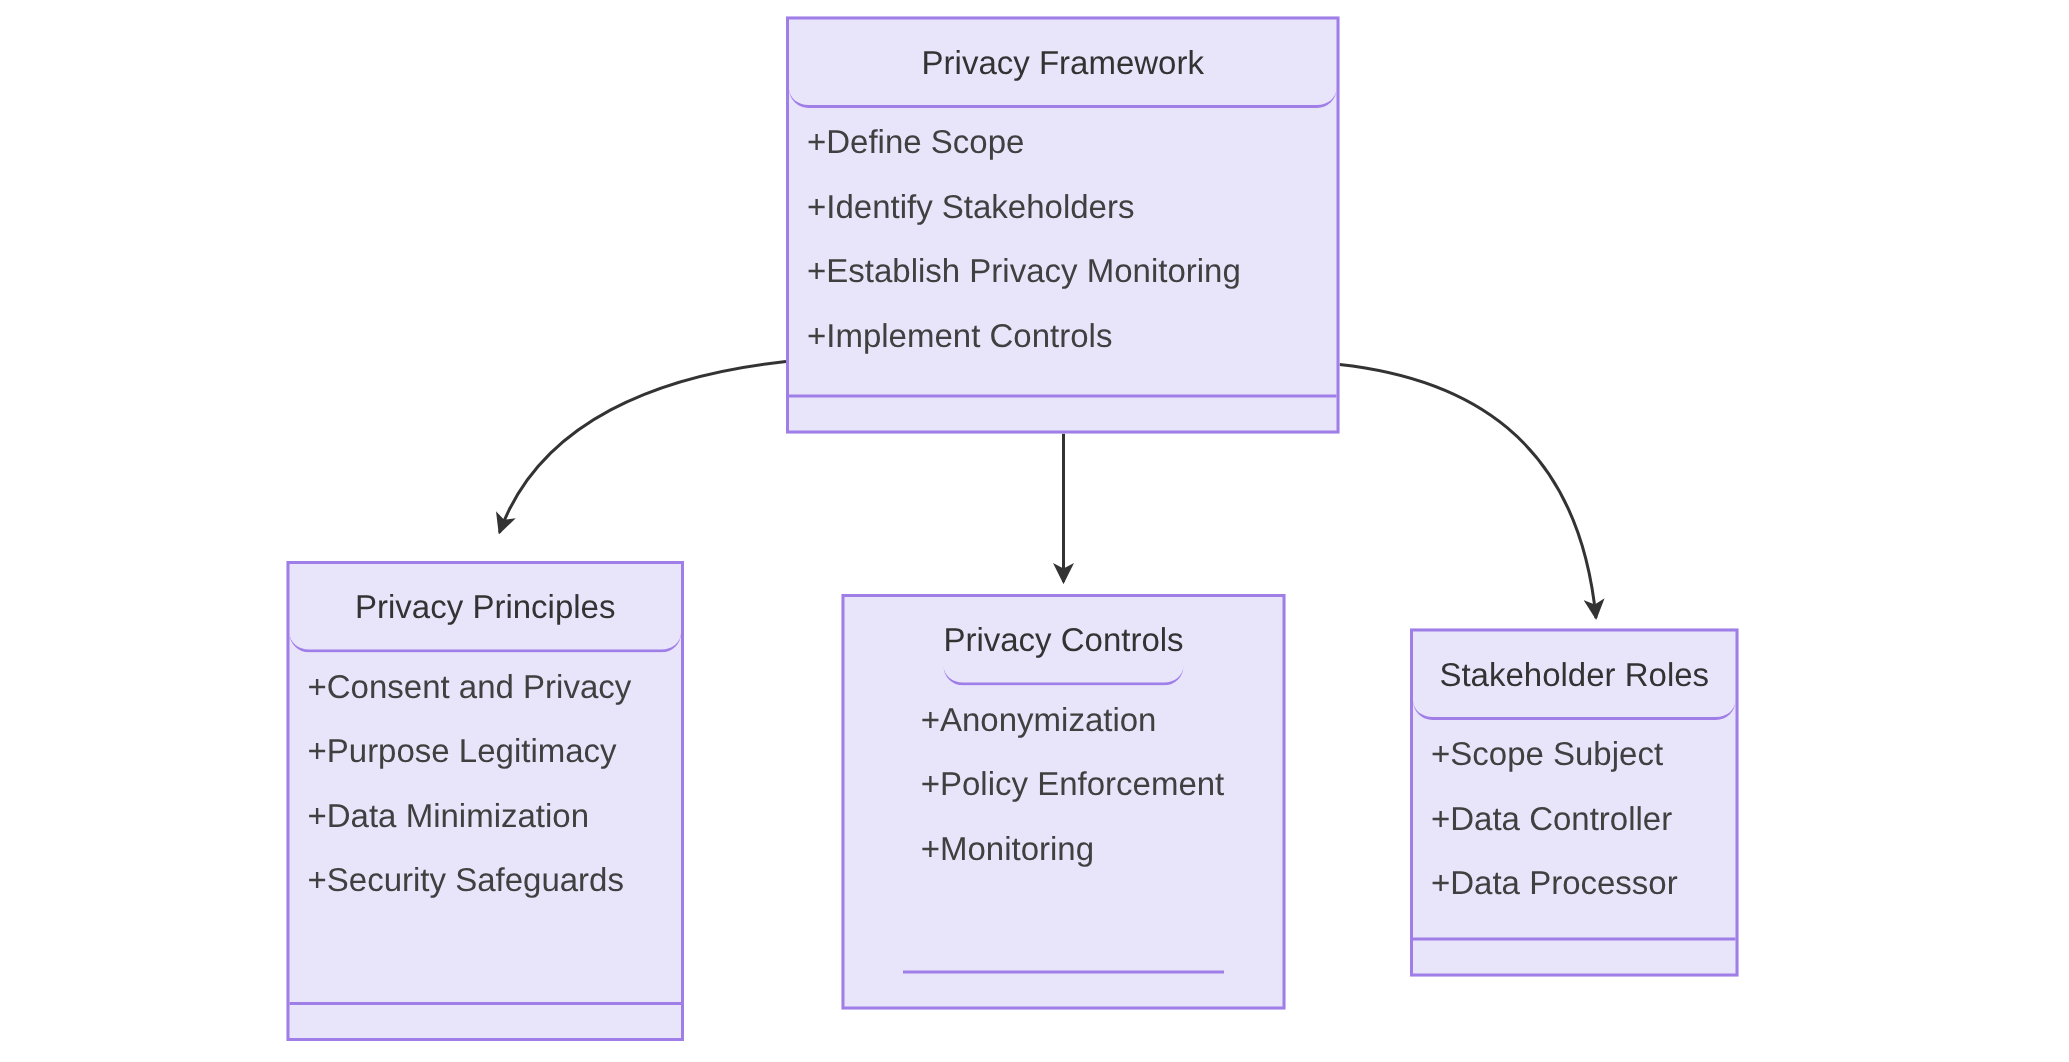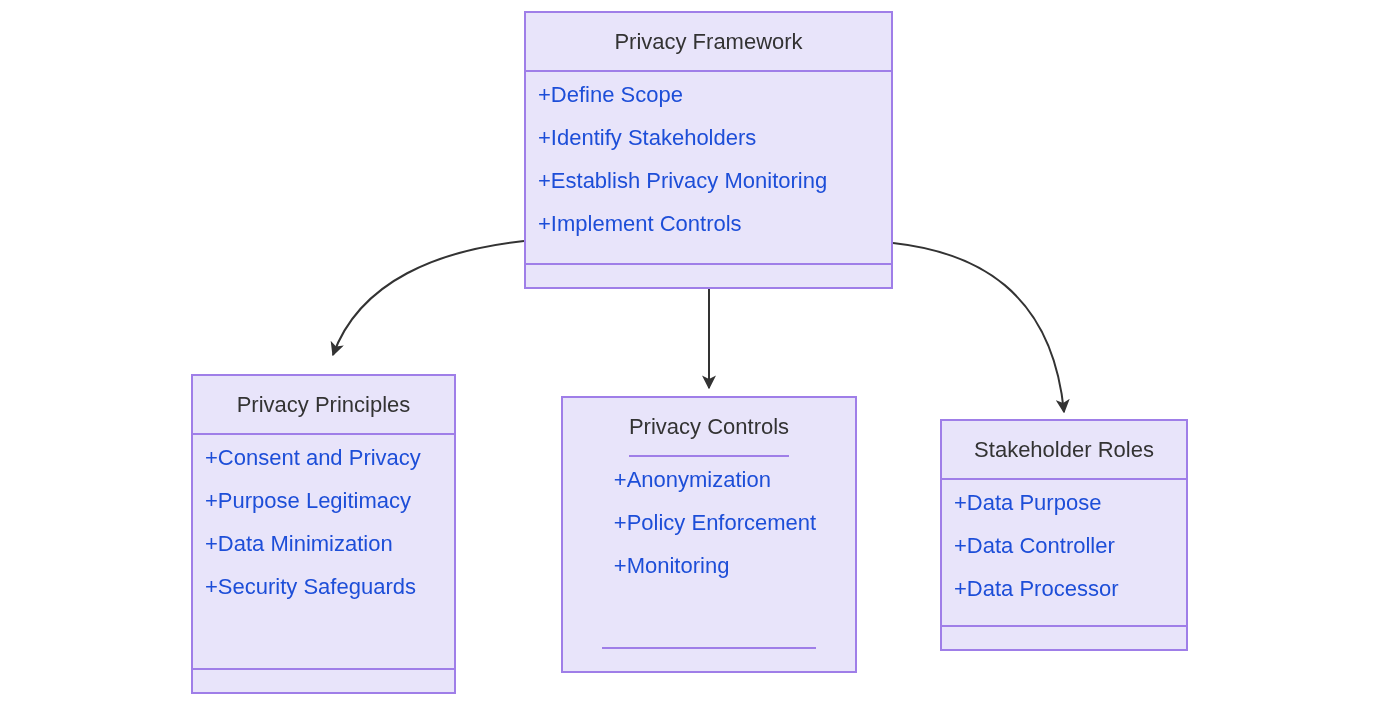--- a/index.html
+++ b/index.html
@@ -38,31 +38,32 @@
     box-sizing: border-box;
     text-align: center;
     color: #333333;
     font-size: 22px;
     line-height: 1;
     display: flex;
     align-items: center;
     justify-content: center;
     border-bottom: 2px solid #9f7ee8;
     flex: 0 0 auto;
+    border-radius: 13px;
   }
   .uml-members {
     box-sizing: border-box;
     flex: 1 1 auto;
     border-bottom: 2px solid #9f7ee8;
     padding: 12px 0 10px 12px;
     display: flex;
     flex-direction: column;
   }
   .uml-member {
-    color: #1d4ed8;
+    color: #404040;
     font-size: 22px;
     line-height: 1;
     margin-bottom: 21px;
     white-space: nowrap;
   }
   .uml-member:last-child {
     margin-bottom: 0;
   }
   .uml-methods {
     box-sizing: border-box;
@@ -83,21 +84,21 @@
   #class-privacy-principles > .uml-title { height: 59px; }
   #class-privacy-principles > .uml-methods { height: 22px; }
 
   #class-privacy-controls {
     left: 561px;  top: 396px;  width: 296px;  height: 277px; align-items: center;
   }
   #class-privacy-controls > .uml-title { height: 59px; }
   #class-privacy-controls > .uml-methods { height: 22px; }
 
   #class-stakeholder-roles {
-    left: 940px;  top: 419px;  width: 248px;  height: 232px;
+    left: 940px;  top: 419px;  width: 219px;  height: 232px;
   }
   #class-stakeholder-roles > .uml-title { height: 59px; }
   #class-stakeholder-roles > .uml-methods { height: 22px; }
 </style>
 </head>
 <body>
 
 <div id="canvas">
 
   <svg id="edge-layer" width="1379" height="708" viewBox="0 0 1379 708" xmlns="http://www.w3.org/2000/svg">
@@ -142,20 +143,20 @@
       <div class="uml-member">+Anonymization</div>
       <div class="uml-member">+Policy Enforcement</div>
       <div class="uml-member">+Monitoring</div>
     </div>
     <div class="uml-methods"></div>
   </div>
 
   <div class="uml-class" id="class-stakeholder-roles">
     <div class="uml-title">Stakeholder Roles</div>
     <div class="uml-members">
-      <div class="uml-member">+Data Purpose</div>
+      <div class="uml-member">+Scope Subject</div>
       <div class="uml-member">+Data Controller</div>
       <div class="uml-member">+Data Processor</div>
     </div>
     <div class="uml-methods"></div>
   </div>
 
 </div>
 
 </body></html>

